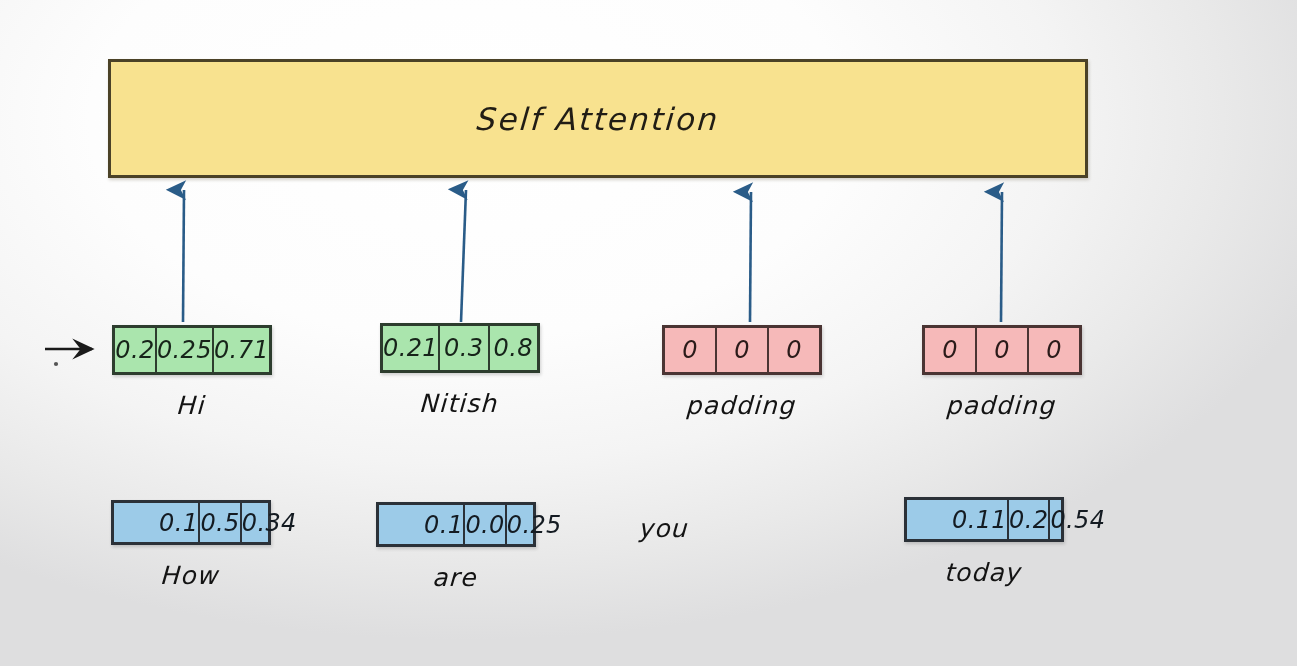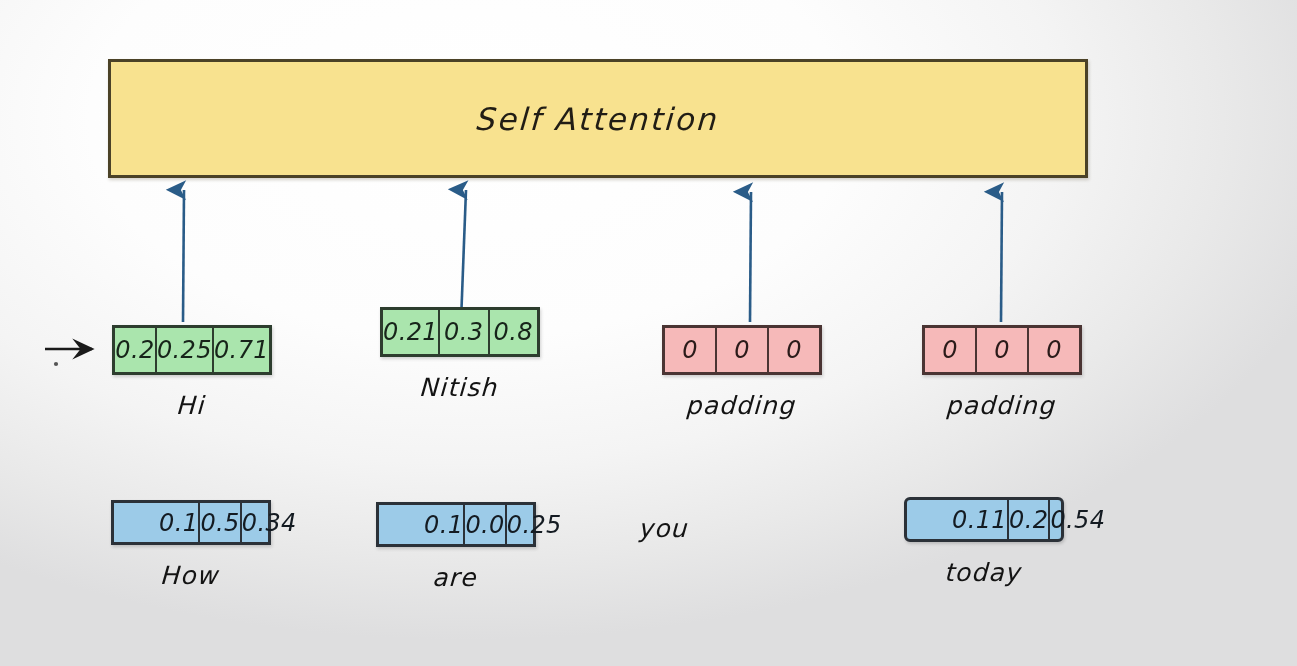--- a/index.html
+++ b/index.html
@@ -141,21 +141,21 @@
 
   <div class="vec-group" style="left:112px; top:325px;">
     <div class="vec-box green" style="width:160px; height:50px;">
       <div class="vec-cell">0.2</div>
       <div class="vec-cell">0.25</div>
       <div class="vec-cell">0.71</div>
     </div>
     <div class="vec-label">Hi</div>
   </div>
 
-  <div class="vec-group" style="left:380px; top:307px;">
+  <div class="vec-group" style="left:380px; top:323px;">
     <div class="vec-box green" style="width:160px; height:50px;">
       <div class="vec-cell">0.21</div>
       <div class="vec-cell">0.3</div>
       <div class="vec-cell">0.8</div>
     </div>
     <div class="vec-label">Nitish</div>
   </div>
 
   <div class="vec-group" style="left:662px; top:325px;">
     <div class="vec-box pink" style="width:160px; height:50px;">
@@ -191,21 +191,21 @@
       <div class="vec-cell">0.25</div>
     </div>
     <div class="vec-label">are</div>
   </div>
 
   <div class="vec-group" style="left:640px; top:498px;">
     <div class="vec-label">you</div>
   </div>
 
   <div class="vec-group" style="left:904px; top:497px;">
-    <div class="vec-box blue" style="width:160px; height:45px;border-radius:6px;">
+    <div class="vec-box blue" style="width:160px; height:45px;">
       <div class="vec-cell">0.11</div>
       <div class="vec-cell">0.2</div>
       <div class="vec-cell">0.54</div>
     </div>
     <div class="vec-label">today</div>
   </div>
 
 </div>
 
 </body></html>

